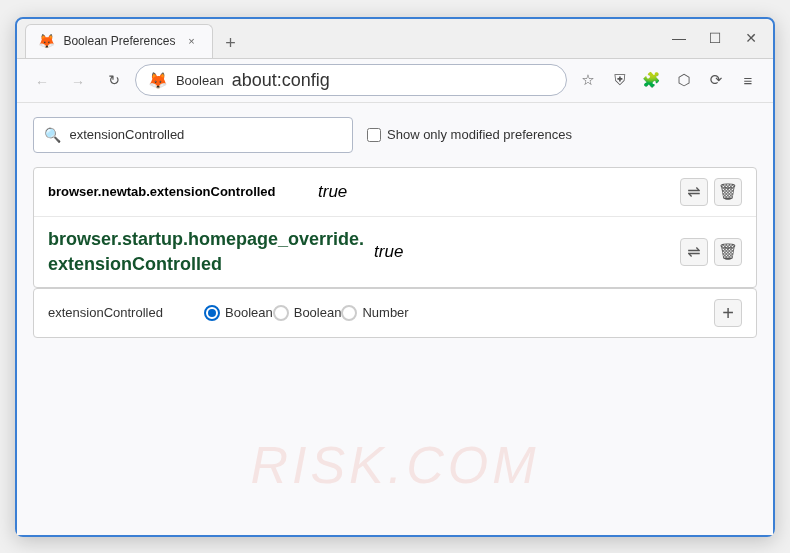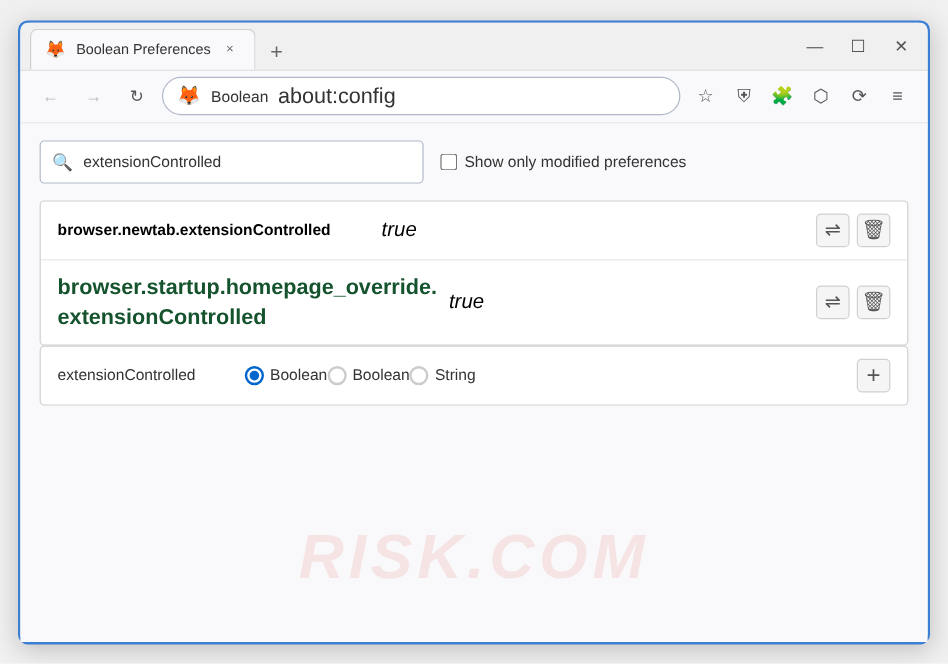--- a/index.html
+++ b/index.html
@@ -325,21 +325,21 @@
       line-height: 1;
     }
 
     
     .watermark {
       position: absolute;
       bottom: 40px;
       left: 50%;
       transform: translateX(-50%);
       font-size: 52px;
-      font-weight: bold;
+      font-weight: normal;
       color: rgba(220, 80, 60, 0.12);
       white-space: nowrap;
       pointer-events: none;
       letter-spacing: 4px;
       font-style: italic;
     }
   </style>
 </head>
 <body>
 
@@ -427,21 +427,21 @@
           <span>Boolean</span>
         </label>
 
         <label class="radio-option">
           <div class="radio-circle"></div>
           <span>Boolean</span>
         </label>
 
         <label class="radio-option">
           <div class="radio-circle"></div>
-          <span>String</span>
+          <span>Number</span>
         </label>
       </div>
       <div class="add-btn" title="Add">+</div>
     </div>
 
     <div class="watermark">RISK.COM</div>
   </div>
 </div>
 
 </body></html>

